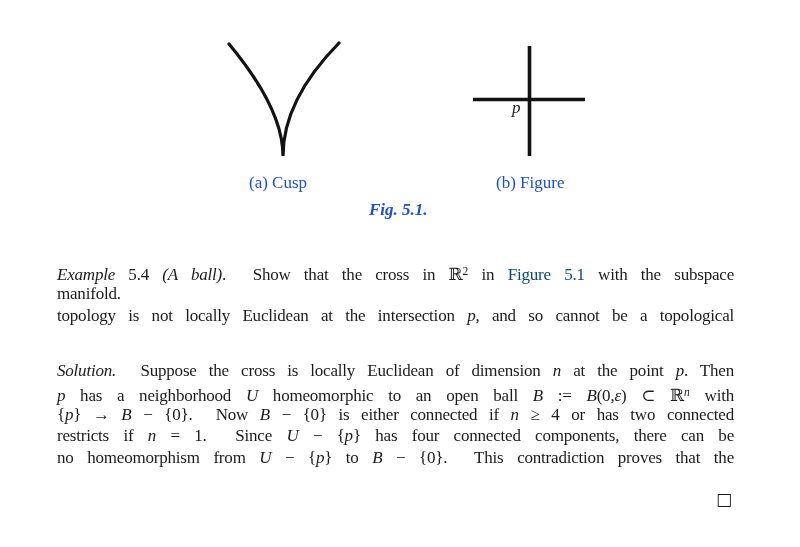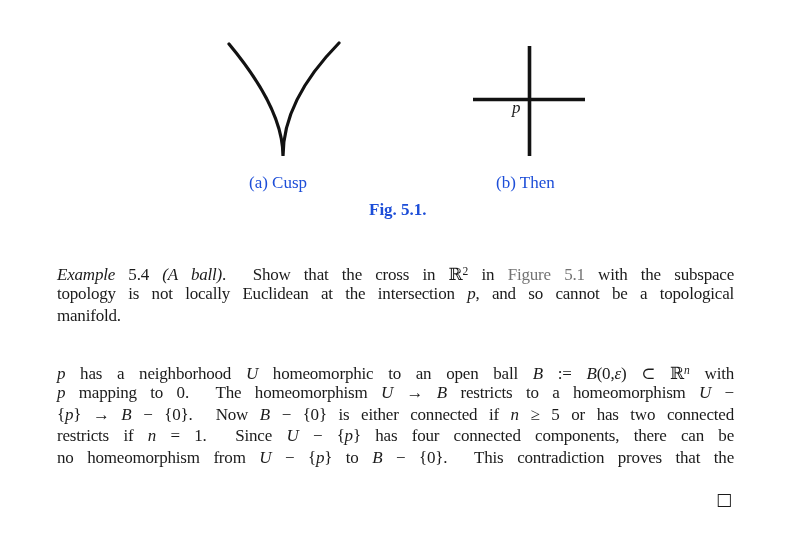--- a/index.html
+++ b/index.html
@@ -27,21 +27,21 @@
   }
   .cap {
     position: absolute;
     font-size: 17px;
     line-height: 20px;
     color: #1d4ed8;
     white-space: nowrap;
   }
   #caption-a { left: 249px; top: 173px; }
   #caption-b { left: 496px; top: 173px; }
-  #fig-label { left: 369px; top: 200px; font-weight: bold; }
+  #fig-label { left: 369px; top: 200px; font-weight: bold; font-style: italic; }
   .para {
     position: absolute;
     left: 57px;
     width: 677px;
   }
   #example-para { top: 261px; }
   #solution-para { top: 360px; }
   .tl {
     height: 21.8px;
     line-height: 21.8px;
@@ -51,21 +51,21 @@
     text-align: justify;
     text-align-last: justify;
     white-space: normal;
   }
   .tl-last {
     text-align: left;
     text-align-last: left;
   }
   .sg-r  { font-style: normal; margin-top: 16px; }
   .sg-i  { font-style: italic; }
-  .sg-link { color: #737373; }
+  .sg-link { color: #0c4a6e; }
   .sg-sup {
     font-size: 0.68em;
     vertical-align: 0.42em;
     letter-spacing: 0;
   }
   .sg-supi {
     font-size: 0.68em;
     vertical-align: 0.42em;
     font-style: italic;
     letter-spacing: 0;
@@ -85,32 +85,32 @@
 
 <div id="page">
 
   <svg id="figure-svg" width="800" height="240" viewBox="0 0 800 240">
     <path d="M 229,44 Q 283,109 283,156 Q 283,100 339,43" fill="none" stroke="#121212" stroke-width="3.2" stroke-linecap="round"></path>
     <path d="M 473,99.5 H 585 M 529.5,46 V 156" fill="none" stroke="#121212" stroke-width="3.6" stroke-linecap="butt"></path>
     <text x="512" y="113" font-family="Liberation Serif, DejaVu Serif, serif" font-style="italic" font-size="17" fill="#1b1b1b">p</text>
   </svg>
 
   <div id="caption-a" class="cap">(a) Cusp</div>
-  <div id="caption-b" class="cap">(b) Then</div>
+  <div id="caption-b" class="cap">(b) Figure</div>
   <div id="fig-label" class="cap">Fig. 5.1.</div>
 
   <div id="example-para" class="para">
       <div class="tl"><span class="sg-i">Example</span><span class="sg-r"> 5.4 </span><span class="sg-i">(A ball)</span><span class="sg-r">.&nbsp; Show that the cross in </span><span class="sg-r">ℝ</span><span class="sg-sup">2</span><span class="sg-r"> in </span><span class="sg-link">Figure 5.1</span><span class="sg-r"> with the subspace</span></div>
+      <div class="tl tl-last"><span class="sg-r">manifold.</span></div>
       <div class="tl"><span class="sg-r">topology is not locally Euclidean at the intersection </span><span class="sg-i">p</span><span class="sg-r">, and so cannot be a topological</span></div>
-      <div class="tl tl-last"><span class="sg-r">manifold.</span></div>
     </div>
 
   <div id="solution-para" class="para">
+      <div class="tl"><span class="sg-i">Solution.</span><span class="sg-r">&nbsp; Suppose the cross is locally Euclidean of dimension </span><span class="sg-i">n</span><span class="sg-r"> at the point </span><span class="sg-i">p</span><span class="sg-r">. Then</span></div>
       <div class="tl"><span class="sg-i">p</span><span class="sg-r"> has a neighborhood </span><span class="sg-i">U</span><span class="sg-r"> homeomorphic to an open ball </span><span class="sg-i">B</span><span class="sg-r"> := </span><span class="sg-i">B</span><span class="sg-r">(0,</span><span class="sg-i">ε</span><span class="sg-r">) ⊂ </span><span class="sg-r">ℝ</span><span class="sg-supi">n</span><span class="sg-r"> with</span></div>
-      <div class="tl"><span class="sg-i">p</span><span class="sg-r"> mapping to 0.&nbsp; The homeomorphism </span><span class="sg-i">U</span><span class="sg-r"> → </span><span class="sg-i">B</span><span class="sg-r"> restricts to a homeomorphism </span><span class="sg-i">U</span><span class="sg-r"> −</span></div>
-      <div class="tl"><span class="sg-r">{</span><span class="sg-i">p</span><span class="sg-r">} → </span><span class="sg-i">B</span><span class="sg-r"> − {0}.&nbsp; Now </span><span class="sg-i">B</span><span class="sg-r"> − {0} is either connected if </span><span class="sg-i">n</span><span class="sg-r"> ≥ 5 or has two connected</span></div>
+      <div class="tl"><span class="sg-r">{</span><span class="sg-i">p</span><span class="sg-r">} → </span><span class="sg-i">B</span><span class="sg-r"> − {0}.&nbsp; Now </span><span class="sg-i">B</span><span class="sg-r"> − {0} is either connected if </span><span class="sg-i">n</span><span class="sg-r"> ≥ 4 or has two connected</span></div>
       <div class="tl"><span class="sg-r">restricts if </span><span class="sg-i">n</span><span class="sg-r"> = 1.&nbsp; Since </span><span class="sg-i">U</span><span class="sg-r"> − {</span><span class="sg-i">p</span><span class="sg-r">} has four connected components, there can be</span></div>
       <div class="tl"><span class="sg-r">no homeomorphism from </span><span class="sg-i">U</span><span class="sg-r"> − {</span><span class="sg-i">p</span><span class="sg-r">} to </span><span class="sg-i">B</span><span class="sg-r"> − {0}.&nbsp; This contradiction proves that the</span></div>
     </div>
 
   <div id="qed">□</div>
 
 </div>
 
 </body></html>

